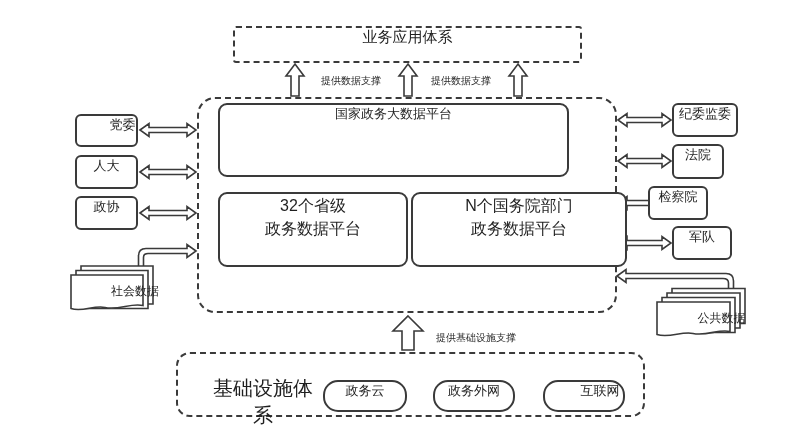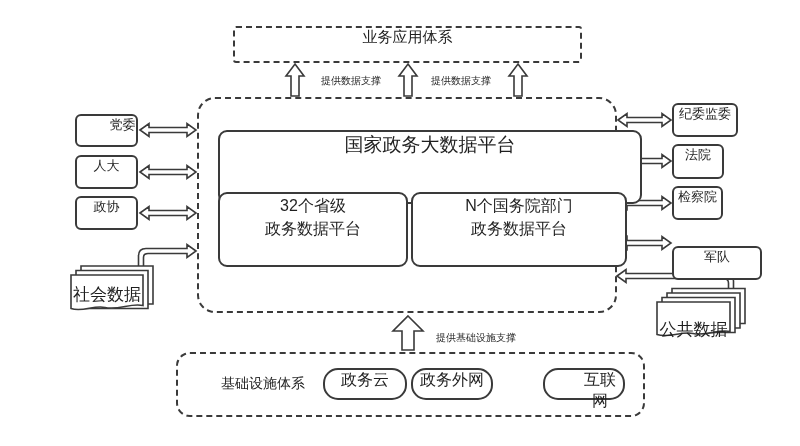--- a/index.html
+++ b/index.html
@@ -7,23 +7,23 @@
     position:relative;width:800px;height:446px;background:#ffffff;
     font-family:"Liberation Sans", sans-serif;color:#1f1f1f;overflow:hidden;
   }
   .abs{position:absolute;box-sizing:border-box;}
   .ctr{display:flex;align-items:flex-start;justify-content:center;text-align:center;}
   .dashed{border:2px dashed #3a3a3a;background:transparent;}
   .solid{border:2px solid #3a3a3a;background:#ffffff;}
   .arrow-layer{position:absolute;left:0;top:0;width:800px;height:446px;pointer-events:none;}
   .small-label{font-size:10px;color:#2b2b2b;white-space:nowrap;}
   .org-box{font-size:13px;border-radius:6px;}
-  .infra-box{font-size:16px;border-radius:15px;border-width:2px;}
+  .infra-box{font-size:13px;border-radius:15px;border-width:2px;margin-top:12px;}
   .platform-line{display:block;line-height:1.45;}
-  .stack-label{font-size:17px;color:#1f1f1f;white-space:nowrap;z-index:3;}
+  .stack-label{font-size:12px;color:#1f1f1f;white-space:nowrap;z-index:3;margin-left:28px;}
   .bold-title{font-size:19px;font-weight:700;color:#111;}
   svg *{vector-effect:non-scaling-stroke;}
 </style>
 </head>
 <body>
 
 <div class="canvas">
 
   <svg class="arrow-layer" viewBox="0 0 800 446">
     <g fill="#ffffff" stroke="#3a3a3a" stroke-width="1.6" stroke-linejoin="miter">
@@ -64,21 +64,21 @@
 
   <div class="abs dashed ctr" style="left:233px;top:26px;width:349px;height:37px;border-radius:3px;font-size:15px;">
     <span>业务应用体系</span>
   </div>
 
   <div class="abs ctr small-label" style="left:308px;top:74px;width:86px;height:13px;">提供数据支撑</div>
   <div class="abs ctr small-label" style="left:418px;top:74px;width:86px;height:13px;">提供数据支撑</div>
 
   <div class="abs dashed" style="left:197px;top:97px;width:420px;height:216px;border-radius:18px;"></div>
 
-  <div class="abs solid ctr" style="left:218px;top:130px;width:424px;height:74px;border-radius:9px;font-size:19px;">
+  <div class="abs solid ctr" style="left:218px;top:103px;width:351px;height:74px;border-radius:9px;font-size:13px;">
     <span>国家政务大数据平台</span>
   </div>
 
   <div class="abs solid ctr" style="left:218px;top:192px;width:190px;height:75px;border-radius:9px;font-size:16px;">
     <span>
       <span class="platform-line">32个省级</span>
       <span class="platform-line">政务数据平台</span>
     </span>
   </div>
 
@@ -89,27 +89,27 @@
     </span>
   </div>
 
 
   <div class="abs solid ctr org-box" style="left:75px;top:114px;width:63px;height:33px;padding-left:32px;">党委</div>
   <div class="abs solid ctr org-box" style="left:75px;top:155px;width:63px;height:34px;">人大</div>
   <div class="abs solid ctr org-box" style="left:672px;top:103px;width:66px;height:34px;">纪委监委</div>
 
   <div class="abs solid ctr org-box" style="left:75px;top:196px;width:63px;height:34px;">政协</div>
   <div class="abs solid ctr org-box" style="left:672px;top:144px;width:52px;height:35px;">法院</div>
-  <div class="abs solid ctr org-box" style="left:672px;top:186px;width:51px;height:34px;">检察院</div>
-  <div class="abs solid ctr org-box" style="left:672px;top:226px;width:90px;height:34px;margin-top:20px;">军队</div>
+  <div class="abs solid ctr org-box" style="left:648px;top:186px;width:60px;height:34px;">检察院</div>
+  <div class="abs solid ctr org-box" style="left:672px;top:226px;width:60px;height:34px;">军队</div>
 
   <div class="abs ctr stack-label" style="left:71px;top:283px;width:72px;height:16px;">社会数据</div>
-  <div class="abs ctr stack-label" style="left:657px;top:318px;width:73px;height:16px;">公共数据</div>
+  <div class="abs ctr stack-label" style="left:657px;top:310px;width:73px;height:16px;">公共数据</div>
 
   <div class="abs ctr small-label" style="left:431px;top:331px;width:90px;height:13px;">提供基础设施支撑</div>
 
   <div class="abs dashed" style="left:176px;top:352px;width:469px;height:65px;border-radius:14px;"></div>
-  <div class="abs ctr" style="left:204px;top:375px;width:118px;height:20px;font-size:14px;">基础设施体系</div>
+  <div class="abs ctr" style="left:204px;top:375px;width:118px;height:20px;font-size:20px;">基础设施体系</div>
   <div class="abs solid ctr infra-box" style="left:323px;top:368px;width:84px;height:32px;">政务云</div>
-  <div class="abs solid ctr infra-box" style="left:411px;top:368px;width:82px;height:32px;">政务外网</div>
+  <div class="abs solid ctr infra-box" style="left:433px;top:368px;width:82px;height:32px;">政务外网</div>
   <div class="abs solid ctr infra-box" style="left:543px;top:368px;width:82px;height:32px;padding-left:32px;">互联网</div>
 
 </div>
 
 </body></html>

